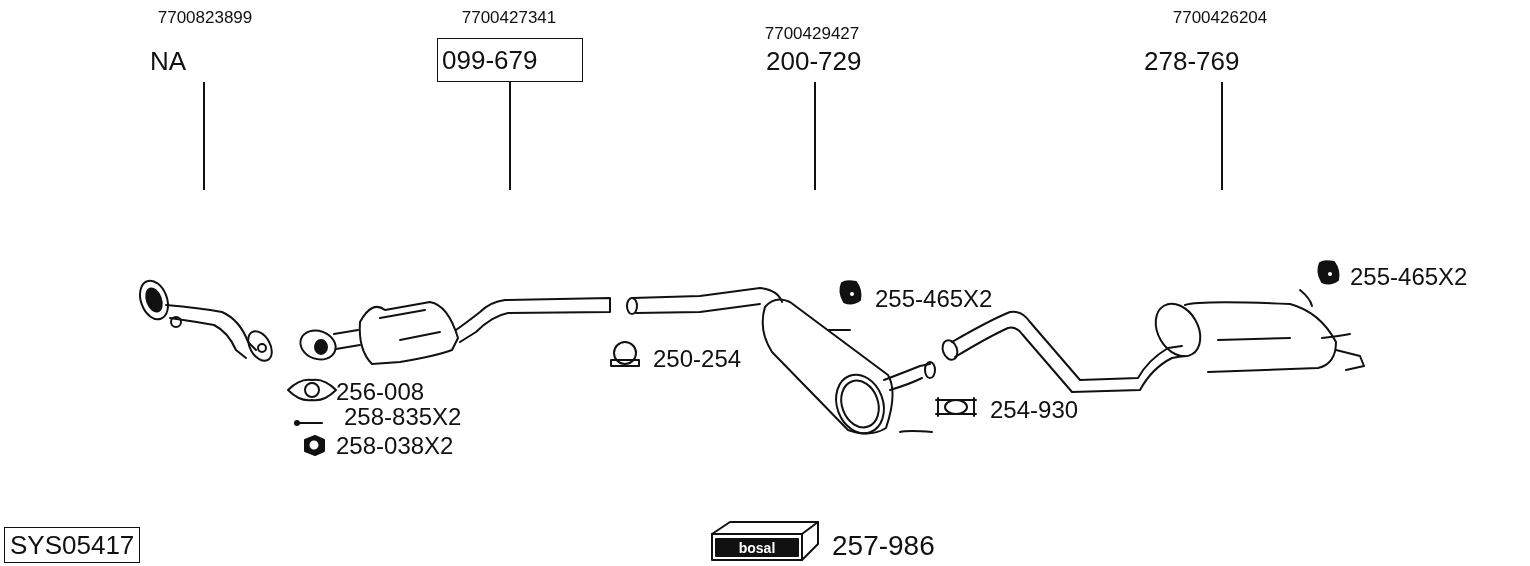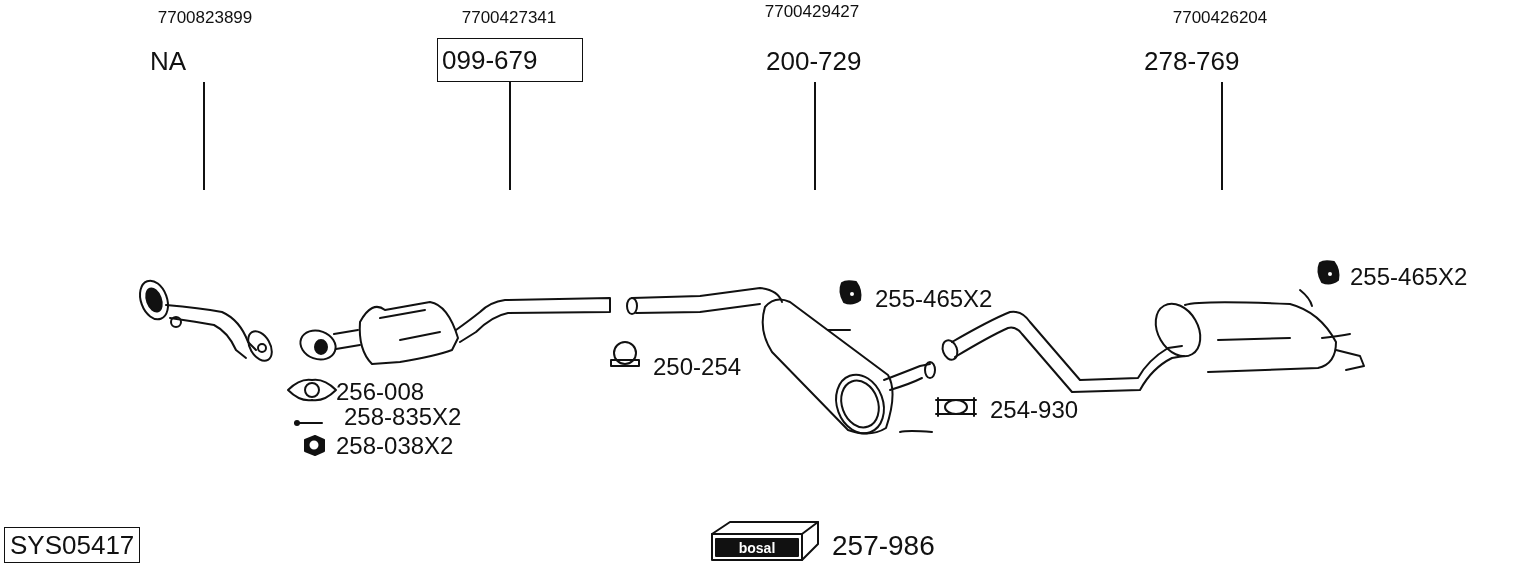--- a/index.html
+++ b/index.html
@@ -19,21 +19,21 @@
 <body>
 
 <div class="oe" style="left:105px; top:8px;">7700823899</div>
 <div class="pn" style="left:150px; top:40px; width:110px;">NA</div>
 <div class="lead" style="left:203px; top:82px; height:108px;"></div>
 
 <div class="oe" style="left:409px; top:8px;">7700427341</div>
 <div class="pn boxed" style="left:437px; top:38px; width:136px;">099-679</div>
 <div class="lead" style="left:509px; top:82px; height:108px;"></div>
 
-<div class="oe" style="left:712px; top:2px;">7700429427</div>
+<div class="oe" style="left:712px; top:24px;">7700429427</div>
 <div class="pn" style="left:737px; top:40px; width:150px;margin-left:29px;">200-729</div>
 <div class="lead" style="left:814px; top:82px; height:108px;"></div>
 
 <div class="oe" style="left:1120px; top:8px;">7700426204</div>
 <div class="pn" style="left:1144px; top:40px; width:150px;">278-769</div>
 <div class="lead" style="left:1221px; top:82px; height:108px;"></div>
 
 <svg class="drawing" width="1530" height="566" viewBox="0 0 1530 566">
   <g fill="none" stroke="#111" stroke-width="2" stroke-linejoin="round" stroke-linecap="round">
 
@@ -123,21 +123,21 @@
   <span>256-008</span>
 </div>
 <div class="acc" style="left:344px; top:405px;text-align:right;">
   <span></span>
   <span>258-835X2</span>
 </div>
 <div class="acc" style="left:336px; top:434px;">
   <span></span>
   <span>258-038X2</span>
 </div>
-<div class="acc" style="left:653px; top:355px;">
+<div class="acc" style="left:653px; top:347px;">
   <span></span>
   <span>250-254</span>
 </div>
 <div class="acc" style="left:875px; top:287px;">
   <span></span>
   <span>255-465X2</span>
 </div>
 <div class="acc" style="left:990px; top:398px;">
   <span></span>
   <span>254-930</span>

